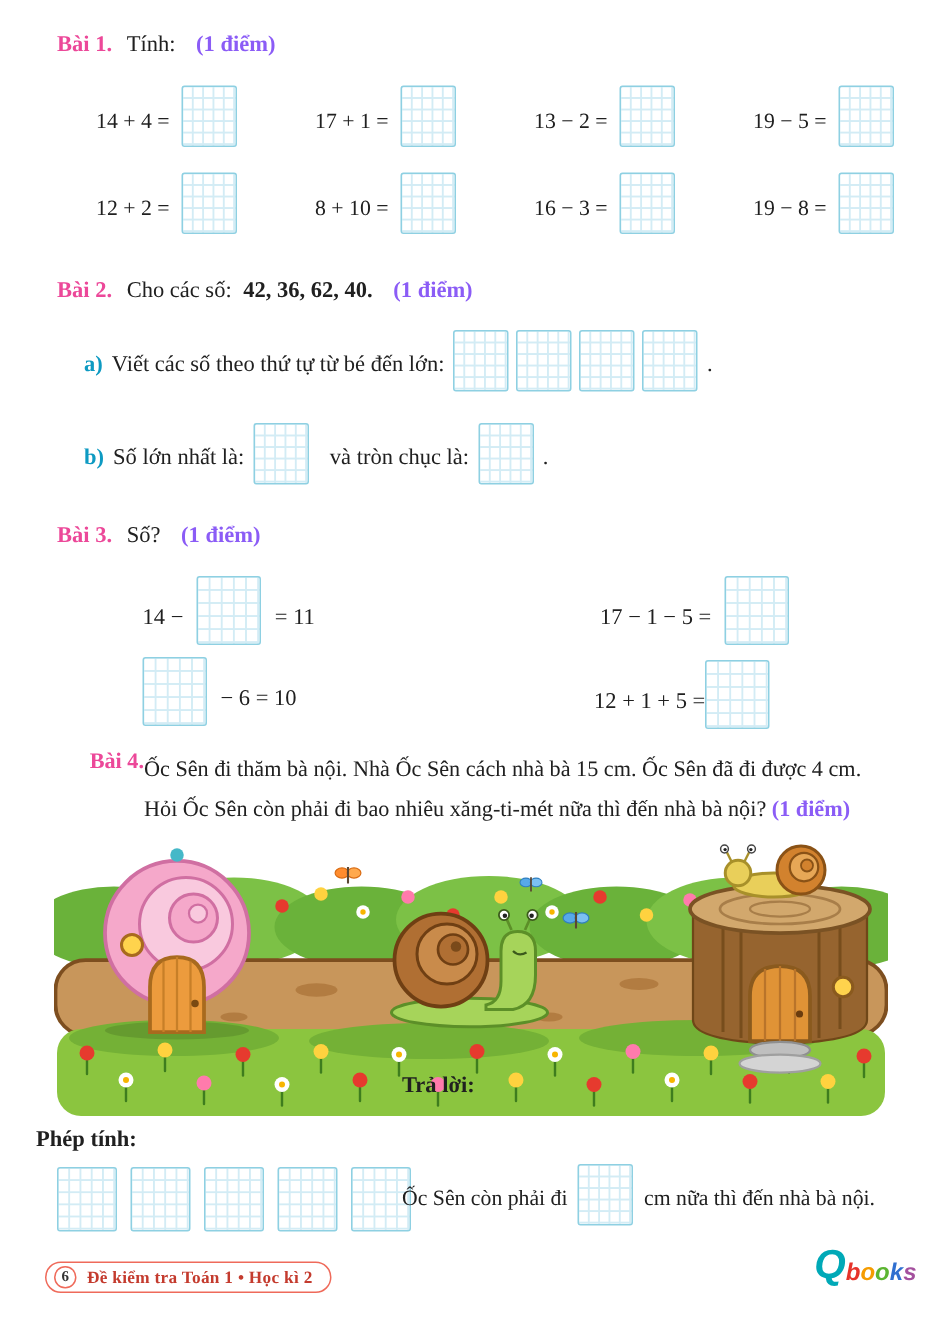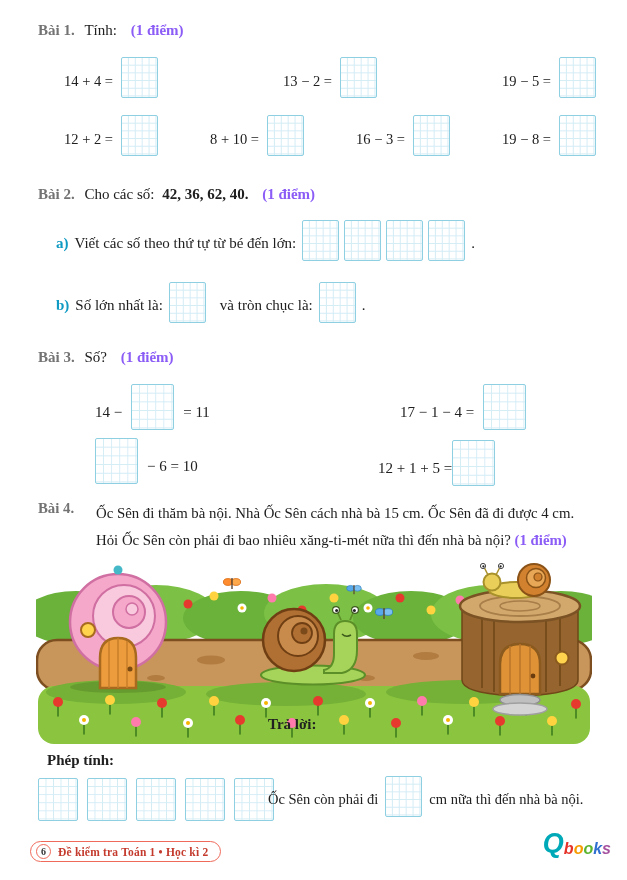--- a/index.html
+++ b/index.html
@@ -1,21 +1,21 @@
 <!DOCTYPE html>
 <html><head>
 <meta charset="utf-8">
 <style>
   html,body{margin:0;padding:0;background:#ffffff;}
   .page{position:relative;width:627px;height:880px;background:#fff;
         font-family:"Liberation Serif",serif;color:#202020;font-size:15px;overflow:hidden;}
   .page *{box-sizing:border-box;}
   .abs{position:absolute;}
   .bold{font-weight:bold;}
-  .green{color:#737373;font-weight:bold;}
+  .green{color:#ec4899;font-weight:bold;text-align:right;}
   .red{color:#8b5cf6;font-weight:bold;}
   .blue{color:#0e9ac2;font-weight:bold;}
 
   .gridbox{width:37px;height:41px;border:1.5px solid #8ed0e2;border-radius:2px;
     background-color:#fff;flex:0 0 auto;
     background-image:linear-gradient(to right,#d3ecf5 1px,transparent 1px),
                      linear-gradient(to bottom,#d3ecf5 1px,transparent 1px);
     background-size:6.9px 7.7px;background-position:-1px -1px;}
   .gridbox.mid{width:40px;height:43px;background-size:7.5px 8.1px;}
   .gridbox.lg{width:43px;height:46px;background-size:8.1px 8.7px;}
@@ -53,20 +53,24 @@
     <span style="margin-left:6px">Tính:</span>
     <span class="red" style="margin-left:10px">(1 điểm)</span>
   </div>
 
   <div class="abs eq-row" style="left:46px;top:57px;width:550px">
     <div class="eq-group">
       <span class="eq">14 + 4 =</span>
       <div class="gridbox"></div>
     </div>
     <div class="eq-group">
+      <span class="eq">17 + 1 =</span>
+      <div class="gridbox"></div>
+    </div>
+    <div class="eq-group">
       <span class="eq">13 − 2 =</span>
       <div class="gridbox"></div>
     </div>
     <div class="eq-group">
       <span class="eq">19 − 5 =</span>
       <div class="gridbox"></div>
     </div>
   </div>
 
   <div class="abs eq-row" style="left:46px;top:115px;width:550px">
@@ -121,28 +125,28 @@
     <span style="margin-left:6px">Số?</span>
     <span class="red" style="margin-left:10px">(1 điểm)</span>
   </div>
 
   <div class="abs flex-end" style="left:95px;top:384px;gap:9px">
     <span>14 −</span>
     <div class="gridbox lg"></div>
     <span>= 11</span>
   </div>
   <div class="abs flex-end" style="left:400px;top:384px;gap:9px">
-    <span>17 − 1 − 4 =</span>
+    <span>17 − 1 − 5 =</span>
     <div class="gridbox lg"></div>
   </div>
   <div class="abs flex-end" style="left:95px;top:438px;gap:9px">
     <div class="gridbox lg"></div>
     <span>− 6 = 10</span>
   </div>
-  <div class="abs flex-end" style="left:378px;top:440px;gap:0">
+  <div class="abs flex-end" style="left:396px;top:440px;gap:0">
     <span>12 + 1 + 5 =</span>
     <div class="gridbox lg"></div>
   </div>
 
   <div class="abs bai4" style="left:38px;top:500px">
     <span class="green lbl">Bài 4.</span>
     <div class="lines">
       <div>Ốc Sên đi thăm bà nội. Nhà Ốc Sên cách nhà bà 15 cm. Ốc Sên đã đi được 4 cm.</div>
       <div>
         <span>Hỏi Ốc Sên còn phải đi bao nhiêu xăng-ti-mét nữa thì đến nhà bà nội?</span>
@@ -311,21 +315,21 @@
         <line x1="0" y1="-6" x2="0" y2="5" stroke="#5a4632" stroke-width="1.4"></line>
       </g>
       <g transform="translate(318,30) scale(0.85)">
         <ellipse cx="-4" cy="-2" rx="4.6" ry="3.4" fill="#57a9ea" stroke="#2f7fc0" stroke-width="0.8"></ellipse>
         <ellipse cx="4" cy="-2" rx="4.6" ry="3.4" fill="#7cc0f2" stroke="#2f7fc0" stroke-width="0.8"></ellipse>
         <line x1="0" y1="-6" x2="0" y2="5" stroke="#5a4632" stroke-width="1.4"></line>
       </g>
     </svg>
   </div>
 
-  <div class="abs bold" style="left:47px;top:752px">Phép tính:</div>
+  <div class="abs bold" style="left:24px;top:752px">Phép tính:</div>
   <div class="abs bold" style="left:268px;top:716px">Trả lời:</div>
 
   <div class="abs boxes" style="left:38px;top:778px;gap:9px">
     <div class="gridbox mid"></div>
     <div class="gridbox mid"></div>
     <div class="gridbox mid"></div>
     <div class="gridbox mid"></div>
     <div class="gridbox mid"></div>
   </div>
 

